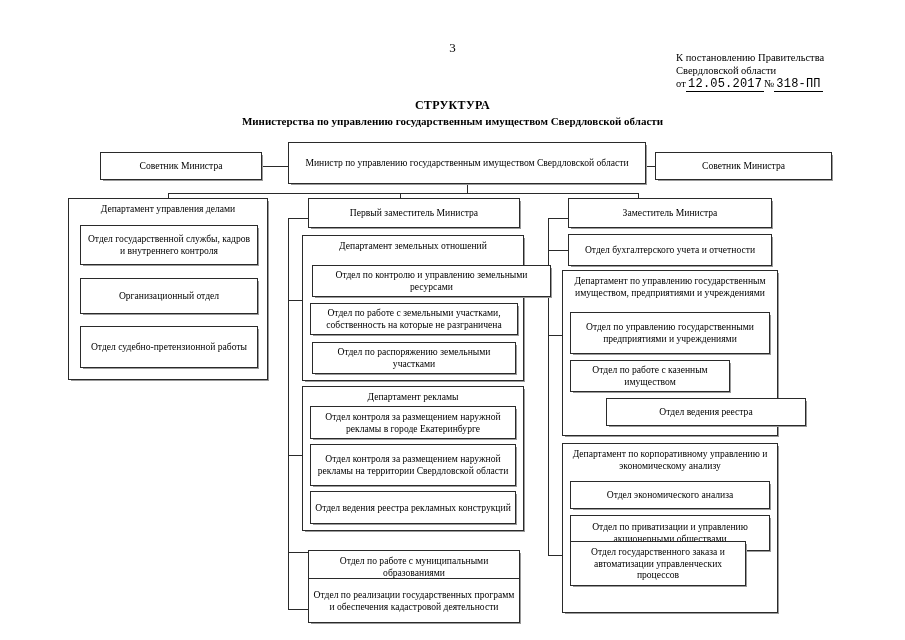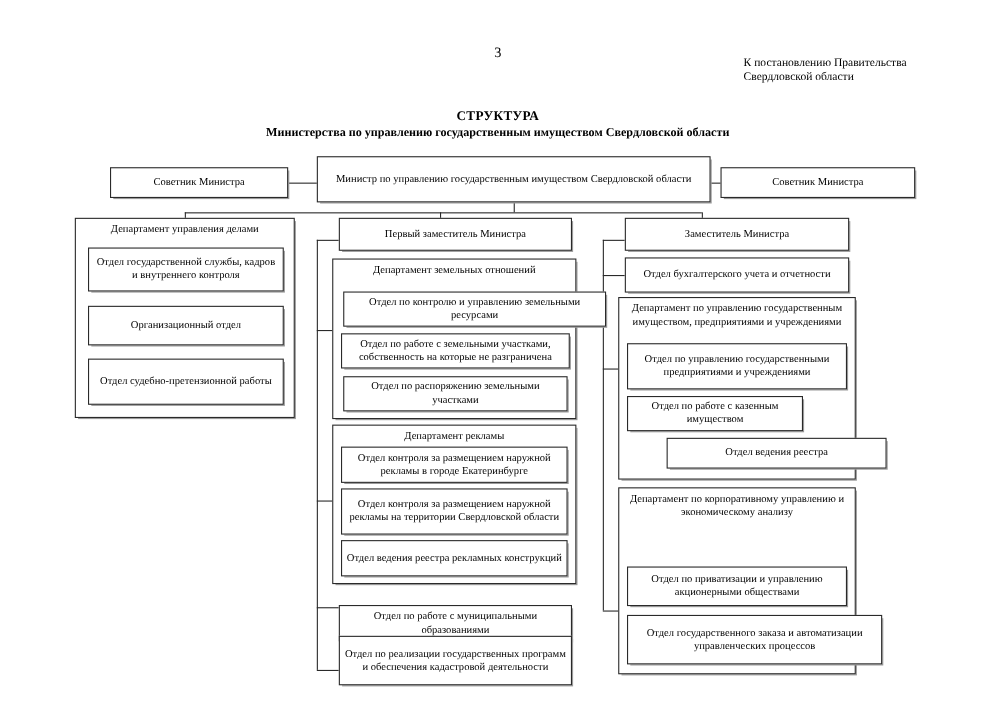--- a/index.html
+++ b/index.html
@@ -76,20 +76,21 @@
 </head>
 <body>
 
 <div class="page">
 
   <div class="page-number">3</div>
 
   <div class="stamp">
     <div class="stamp-line">К постановлению Правительства</div>
     <div class="stamp-line">Свердловской области</div>
+    <div class="stamp-date"><span class="lbl">от</span><span class="u">12.05.2017</span><span class="lbl">№</span><span class="u">318-ПП</span></div>
   </div>
 
   <div class="doc-title">СТРУКТУРА</div>
   <div class="doc-subtitle">Министерства по управлению государственным имуществом Свердловской области</div>
 
   <div class="ln lnh" style="left:262px;top:166px;width:28px;"></div>
 
   <div class="ln lnh" style="left:646px;top:166px;width:30px;"></div>
 
   <div class="ln lnv" style="left:676px;top:156px;width:1px;height:21px;"></div>
@@ -197,20 +198,23 @@
   <div class="box shadow" style="left:570px;top:360px;width:160px;height:32px;">
     <span>Отдел по работе с казенным имуществом</span>
   </div>
   <div class="box shadow" style="left:570px;top:398px;width:200px;height:28px;margin-left:36px;">
     <span>Отдел ведения реестра</span>
   </div>
 
   <div class="box grp shadow" style="left:562px;top:443px;width:216px;height:170px;">
     <span class="grp-title">Департамент по корпоративному управлению и экономическому анализу</span>
   </div>
+  <div class="box shadow" style="left:570px;top:481px;width:200px;height:28px;">
+    <span>Отдел экономического анализа</span>
+  </div>
   <div class="box shadow" style="left:570px;top:515px;width:200px;height:36px;">
     <span>Отдел по приватизации и управлению акционерными обществами</span>
   </div>
-  <div class="box shadow" style="left:570px;top:559px;width:232px;height:45px;">
+  <div class="box shadow" style="left:570px;top:541px;width:176px;height:45px;">
     <span>Отдел государственного заказа и автоматизации управленческих процессов</span>
   </div>
 
 </div>
 
 </body></html>

